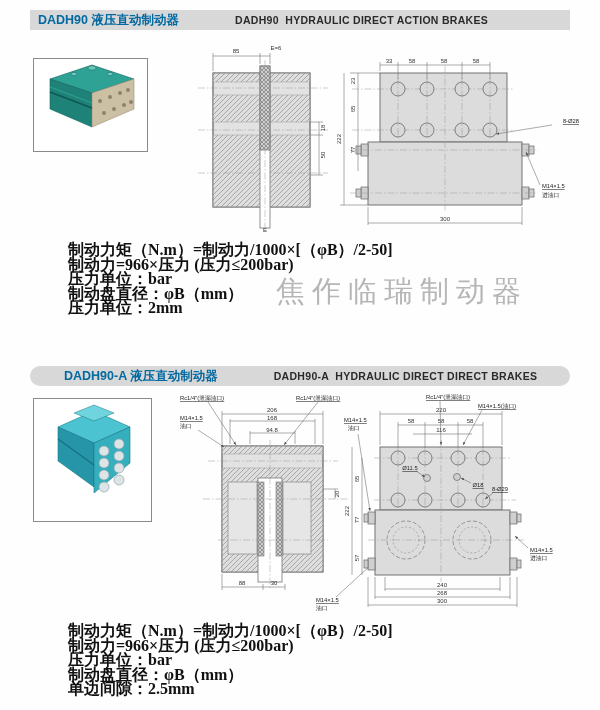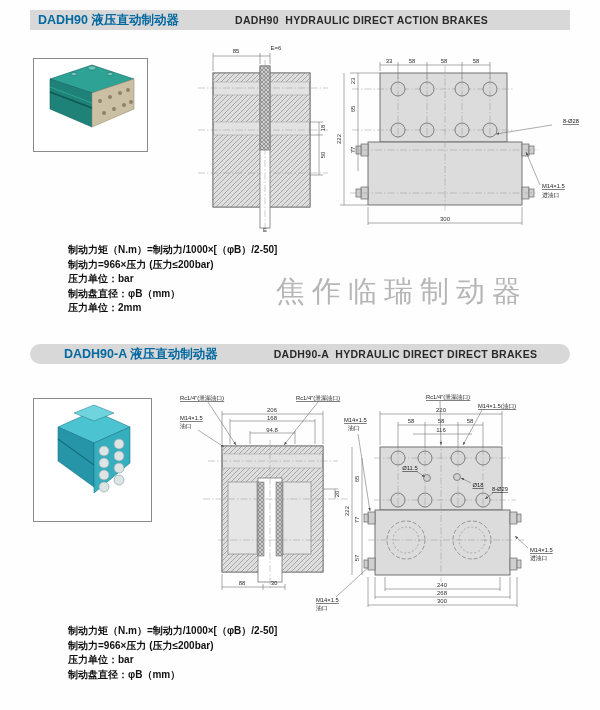--- a/index.html
+++ b/index.html
@@ -3,21 +3,21 @@
 <meta charset="utf-8">
 <style>
   html,body{margin:0;padding:0;background:#fff;}
   #page{position:relative;width:600px;height:710px;background:#fefefe;overflow:hidden;
         font-family:"Liberation Sans","DejaVu Sans",sans-serif;color:#111;}
   .header-bar{position:absolute;left:30px;width:540px;height:20px;background:#d8d8d8;
         display:flex;align-items:center;}
   .header-zh{font-size:12.5px;font-weight:bold;color:#0369a1;white-space:pre;}
   .header-en{font-size:10.5px;font-weight:600;color:#2a2a2a;margin-left:12px;white-space:pre;letter-spacing:.3px;padding-left:44px;}
   .photo-frame{position:absolute;border:1px solid #8a8a8a;background:#ffffff;}
-  .specs{position:absolute;left:68px;font-size:10px;font-weight:bold;line-height:14.6px;color:#111;}
+  .specs{position:absolute;left:68px;font-size:16px;font-weight:bold;line-height:14.6px;color:#111;font-family:Liberation Serif, serif;}
   .watermark{position:absolute;font-family:Liberation Serif, serif;
         color:#b6b6b6;font-size:29px;letter-spacing:7px;white-space:nowrap;user-select:none;}
   svg{position:absolute;overflow:visible;}
   svg text{font-family:"Liberation Sans","DejaVu Sans",sans-serif;}
   .dim{font-size:6px;fill:#333;text-anchor:middle;}
   .lbl{font-size:5.8px;fill:#222;}
   .lblm{font-size:5.8px;fill:#222;text-anchor:middle;}
   .lble{font-size:5.8px;fill:#222;text-anchor:end;}
   .u{text-decoration:underline;}
   .cl{stroke:#9a9a9a;stroke-width:0.5;stroke-dasharray:7 2 1.5 2;fill:none;}
@@ -183,21 +183,21 @@
   <div class="specs" style="top:243px;">
     <div>制动力矩（N.m）=制动力/1000×[（φB）/2-50]</div>
     <div>制动力=966×压力 (压力≤200bar)</div>
     <div>压力单位：bar</div>
     <div>制动盘直径：φB（mm）</div>
     <div>压力单位：2mm</div>
   </div>
 
   <div class="watermark" style="left:276px;top:272px;">焦作临瑞制动器</div>
 
-  <div class="header-bar" style="top:344px;border-radius:10px;">
+  <div class="header-bar" style="top:366px;border-radius:10px;">
     <span class="header-zh" style="margin-left:34px">DADH90-A 液压直动制动器</span>
     <span class="header-en">DADH90-A  HYDRAULIC DIRECT DIRECT BRAKES</span>
   </div>
 
   <div class="photo-frame" style="left:33px;top:398px;width:117px;height:122px;">
     <svg width="117" height="122" viewBox="0 0 117 122">
       <polygon points="60,12 96,28 60,44 24,28" fill="#4cc3d0" stroke="#18798a" stroke-width="0.6"></polygon>
       <polygon points="24,28 24,62 60,88 60,44" fill="#2695a8" stroke="#18798a" stroke-width="0.6"></polygon>
       <polygon points="60,44 96,28 96,64 60,94" fill="#35aebd" stroke="#18798a" stroke-width="0.6"></polygon>
       <polygon points="40,14 60,6 80,14 60,22" fill="#6fd4de" stroke="#1b7786" stroke-width="0.5"></polygon>
@@ -367,15 +367,16 @@
       <text x="352" y="170" class="lbl">进油口</text>
       <line x1="350" y1="158" x2="337" y2="146" class="thin" marker-end="url(#arr)"></line>
     </g>
   </svg>
 
   <div class="specs" style="top:624px;">
     <div>制动力矩（N.m）=制动力/1000×[（φB）/2-50]</div>
     <div>制动力=966×压力 (压力≤200bar)</div>
     <div>压力单位：bar</div>
     <div>制动盘直径：φB（mm）</div>
+    <div>单边间隙：2.5mm</div>
   </div>
 
 </div>
 
 </body></html>

